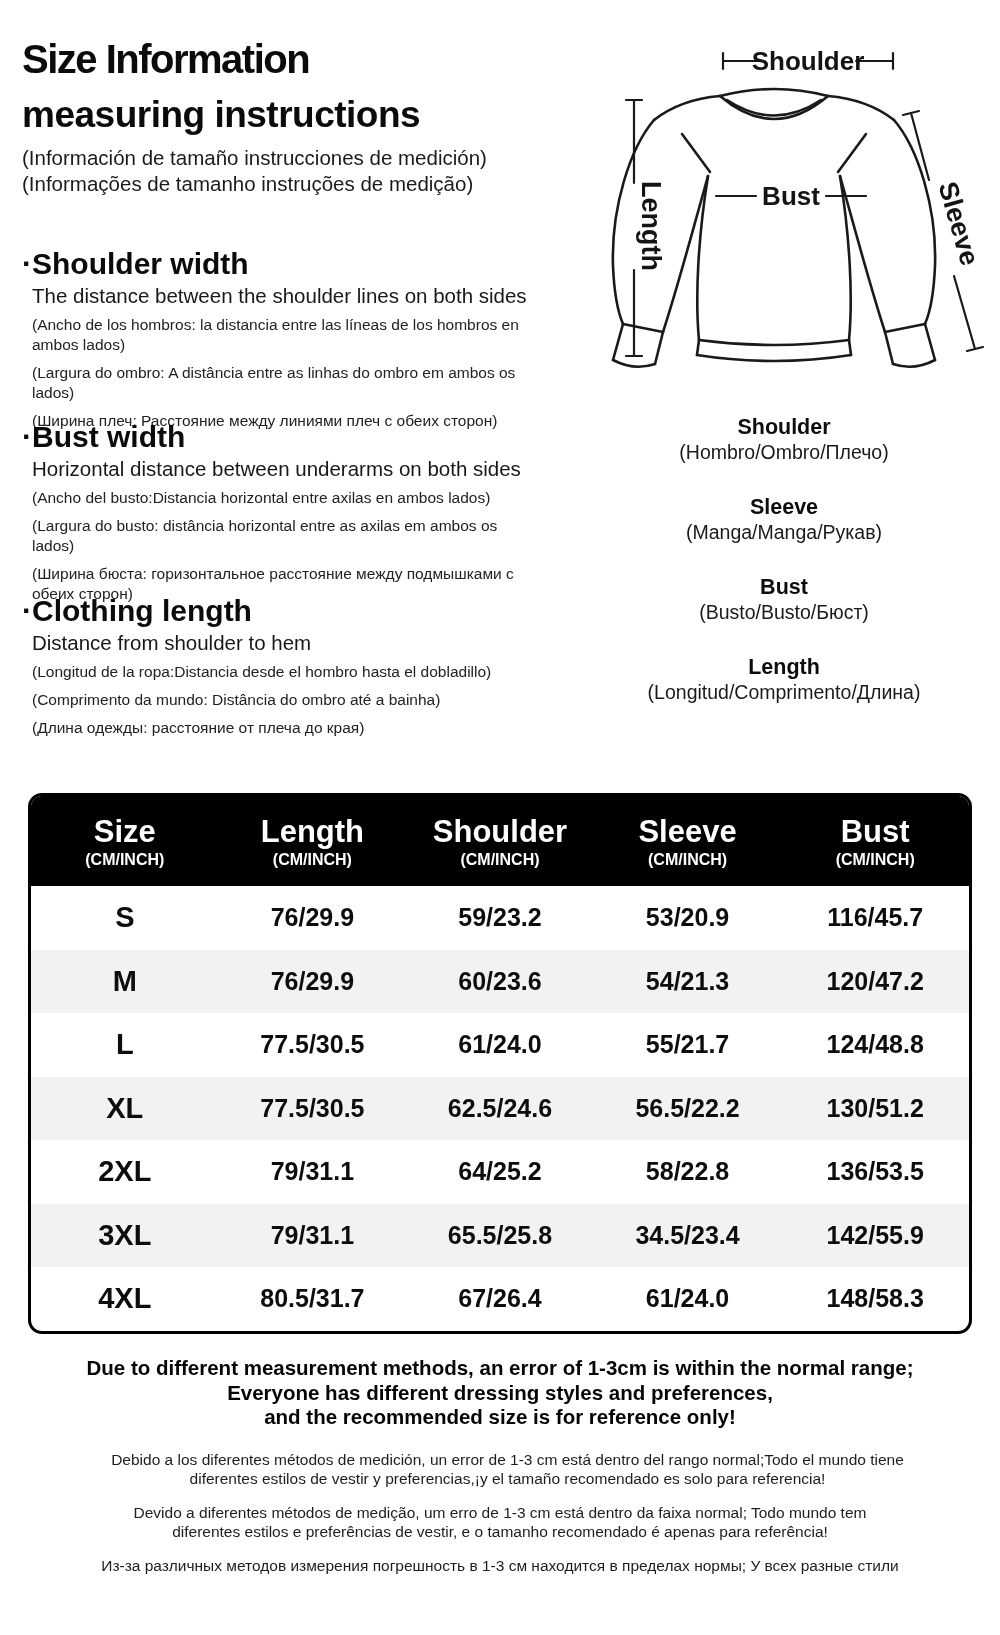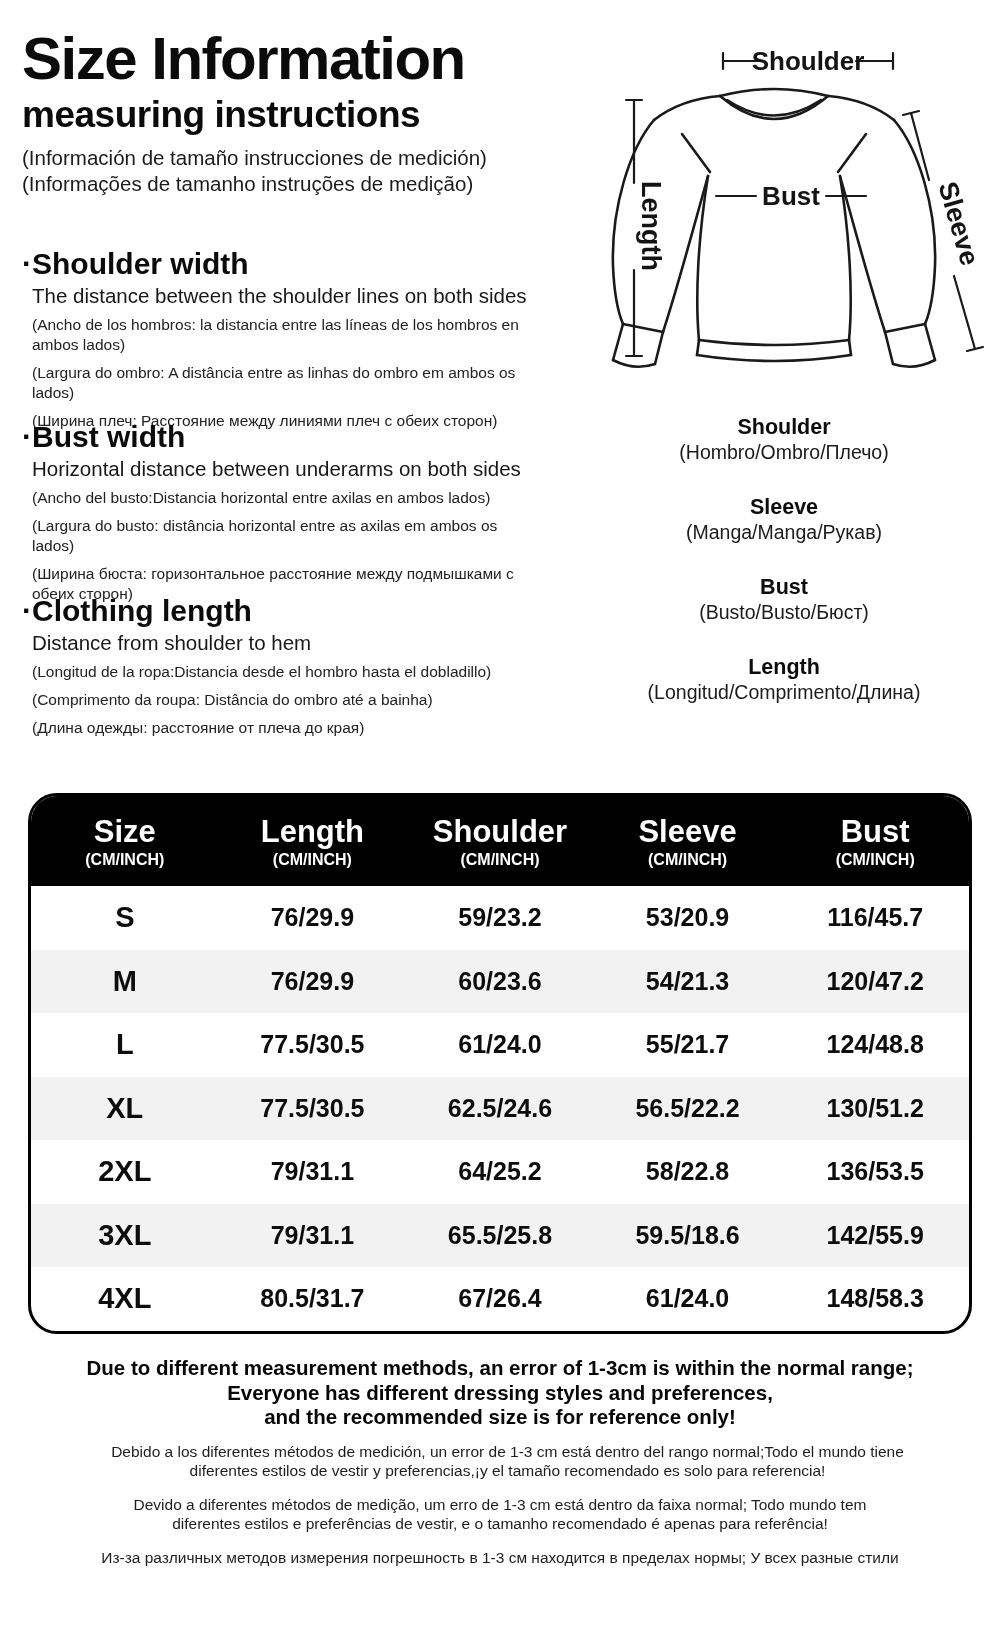--- a/index.html
+++ b/index.html
@@ -15,21 +15,21 @@
     position: relative;
     width: 1000px;
     height: 1635px;
     background: #ffffff;
     overflow: hidden;
     font-family: "Liberation Sans", sans-serif;
     color: var(--ink);
   }
   
   .header-block { position: absolute; left: 22px; top: 26px; width: 560px; }
-  .title { font-size: 60px; font-weight: 800; letter-spacing: -1.5px; line-height: 66px; margin: 0; color: #0b0b0b; }
+  .title { font-size: 40px; font-weight: 800; letter-spacing: -1.5px; line-height: 66px; margin: 0; color: #0b0b0b; }
   .subtitle { font-size: 37px; font-weight: 800; letter-spacing: -0.5px; line-height: 46px; margin: 0; color: #0b0b0b; }
   .subtitle-tr { font-size: 20.5px; line-height: 25.5px; color: #1b1b1b; margin: 0; }
   .subtitle-tr-wrap { margin-top: 7px; }
 
   
   .measure-section { position: absolute; left: 22px; width: 535px; }
   .ms-1 { top: 246px; }
   .ms-2 { top: 419px; }
   .ms-3 { top: 593px; }
   .ms-heading { font-size: 30px; font-weight: 800; line-height: 36px; margin: 0; color: #0b0b0b; }
@@ -45,40 +45,40 @@
 
   
   .legend { position: absolute; left: 590px; top: 414px; width: 388px; text-align: center; }
   .legend-entry { margin-bottom: 29px; }
   .legend-term { font-size: 21.5px; font-weight: 800; line-height: 26px; color: #0d0d0d; }
   .legend-trans { font-size: 19.5px; line-height: 25px; color: #1b1b1b; }
 
   
   .size-table {
     position: absolute; left: 28px; top: 793px; width: 944px;
-    border: 3px solid #000; border-radius: 29px; overflow: hidden; background: #fff;
+    border: 3px solid #000; border-radius: 14px; overflow: hidden; background: #fff;
   }
   .thead {
     display: grid; grid-template-columns: repeat(5, 20%);
     background: var(--header_bg); color: var(--header_text);
     height: 90px; align-content: center; padding-top: 2px;
   }
   .th { text-align: center; }
   .th-label { font-size: 31px; font-weight: 800; line-height: 36px; }
   .th-unit { font-size: 16px; font-weight: 700; line-height: 20px; }
   .tr { display: grid; grid-template-columns: repeat(5, 20%); height: 63.5px; align-items: center; }
   .tr.alt { background: var(--row_alt_bg); }
   .td { text-align: center; font-size: 25px; font-weight: 700; color: #0d0d0d; }
   .td.size-cell { font-size: 29px; font-weight: 800; }
 
   
   .disclaimer { position: absolute; left: 0; top: 1356px; width: 1000px; text-align: center; }
   .en-line { font-size: 20.5px; font-weight: 800; line-height: 24.5px; color: #060606; }
   .para { margin-top: 14px; }
-  .para.first { margin-top: 12px; padding-left: 15px; }
+  .para.first { margin-top: 20px; padding-left: 15px; }
   .para-line { font-size: 15.5px; line-height: 19.5px; color: #1d1d1d; }
 </style>
 </head>
 <body>
 
 <div class="page">
 
   <div class="header-block">
     <h1 class="title">Size Information</h1>
     <h2 class="subtitle">measuring instructions</h2>
@@ -101,21 +101,21 @@
     <p class="ms-desc">Horizontal distance between underarms on both sides</p>
     <p class="ms-tr">(Ancho del busto:Distancia horizontal entre axilas en ambos lados)</p>
     <p class="ms-tr">(Largura do busto: distância horizontal entre as axilas em ambos os lados)</p>
     <p class="ms-tr">(Ширина бюста: горизонтальное расстояние между подмышками с обеих сторон)</p>
   </div>
 
   <div class="measure-section ms-3">
     <h3 class="ms-heading"><span>·</span><span>Clothing length</span></h3>
     <p class="ms-desc">Distance from shoulder to hem</p>
     <p class="ms-tr">(Longitud de la ropa:Distancia desde el hombro hasta el dobladillo)</p>
-    <p class="ms-tr">(Comprimento da roupa: Distância do ombro até a bainha)</p>
+    <p class="ms-tr">(Comprimento da mundo: Distância do ombro até a bainha)</p>
     <p class="ms-tr">(Длина одежды: расстояние от плеча до края)</p>
   </div>
 
   <svg class="diagram" width="412" height="392" viewBox="0 0 412 392" xmlns="http://www.w3.org/2000/svg">
 
     <g class="garment">
 
       <path d="M 132 78 Q 186 64 240 78"></path>
       <path d="M 132 78 Q 186 124 240 78"></path>
       <path d="M 139 82 Q 186 113 233 82"></path>
@@ -255,21 +255,21 @@
         <div class="td size-cell">2XL</div>
         <div class="td">79/31.1</div>
         <div class="td">64/25.2</div>
         <div class="td">58/22.8</div>
         <div class="td">136/53.5</div>
       </div>
       <div class="tr alt">
         <div class="td size-cell">3XL</div>
         <div class="td">79/31.1</div>
         <div class="td">65.5/25.8</div>
-        <div class="td">59.5/18.6</div>
+        <div class="td">34.5/23.4</div>
         <div class="td">142/55.9</div>
       </div>
       <div class="tr">
         <div class="td size-cell">4XL</div>
         <div class="td">80.5/31.7</div>
         <div class="td">67/26.4</div>
         <div class="td">61/24.0</div>
         <div class="td">148/58.3</div>
       </div>
     </div>

